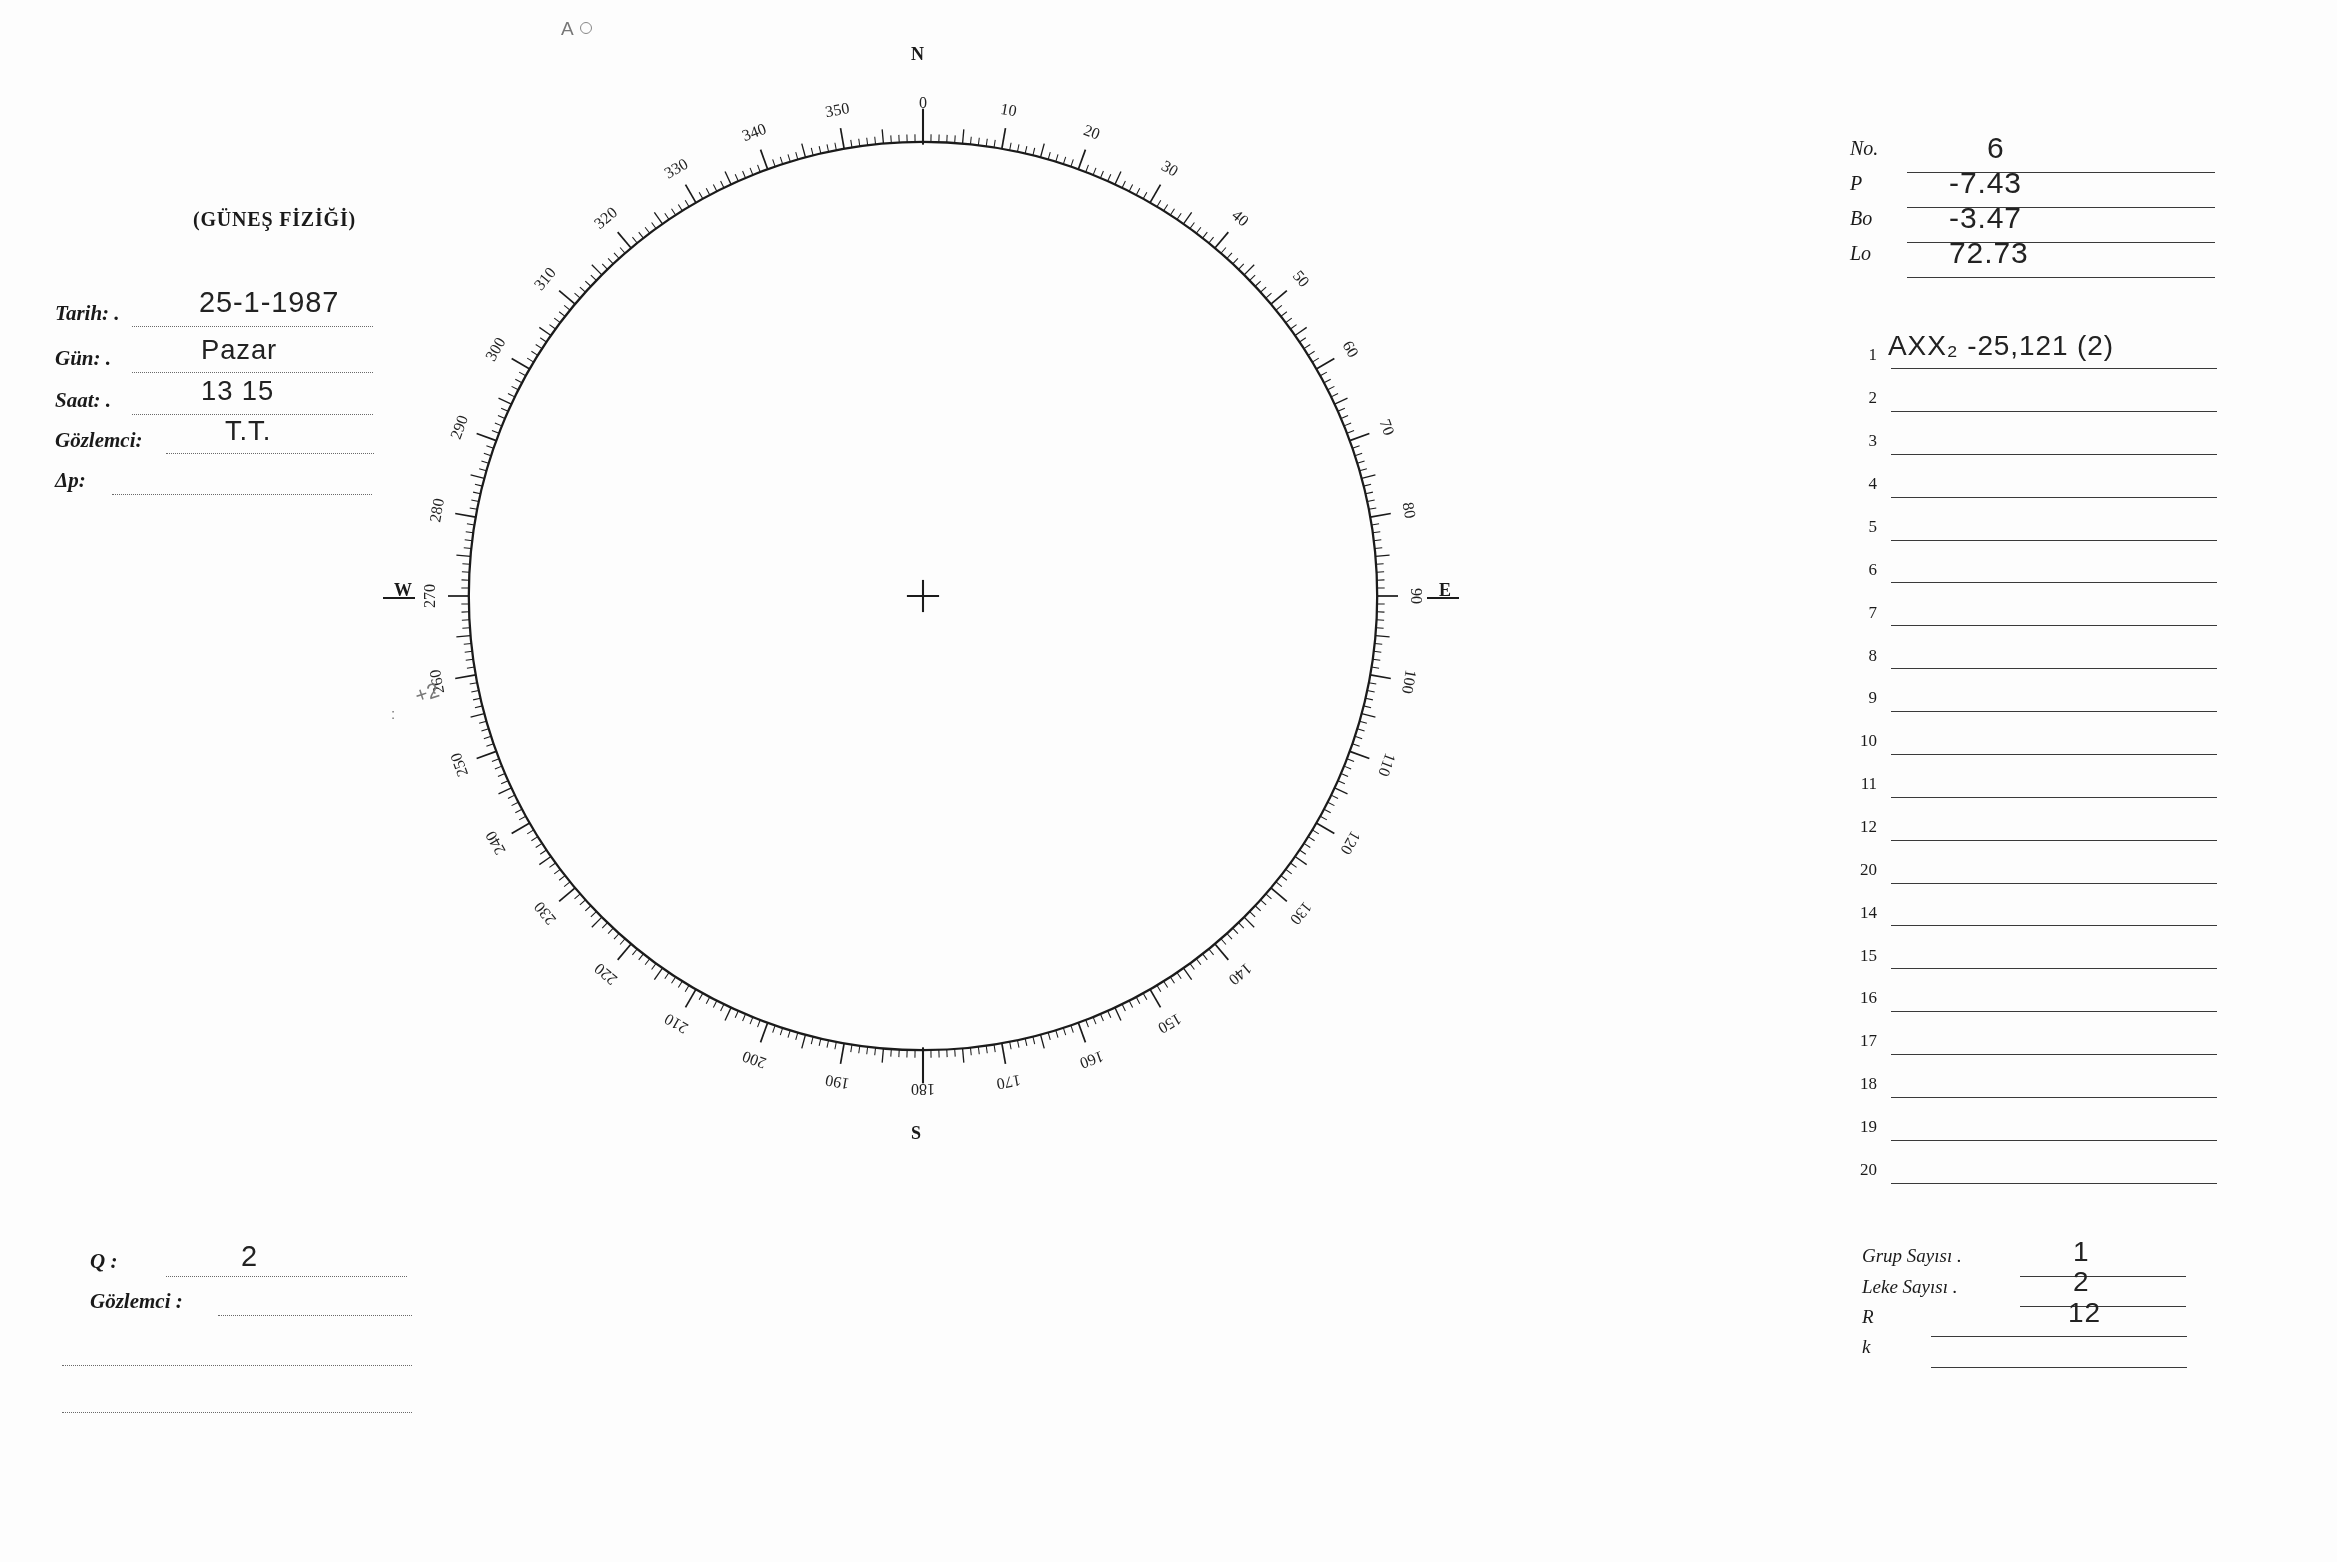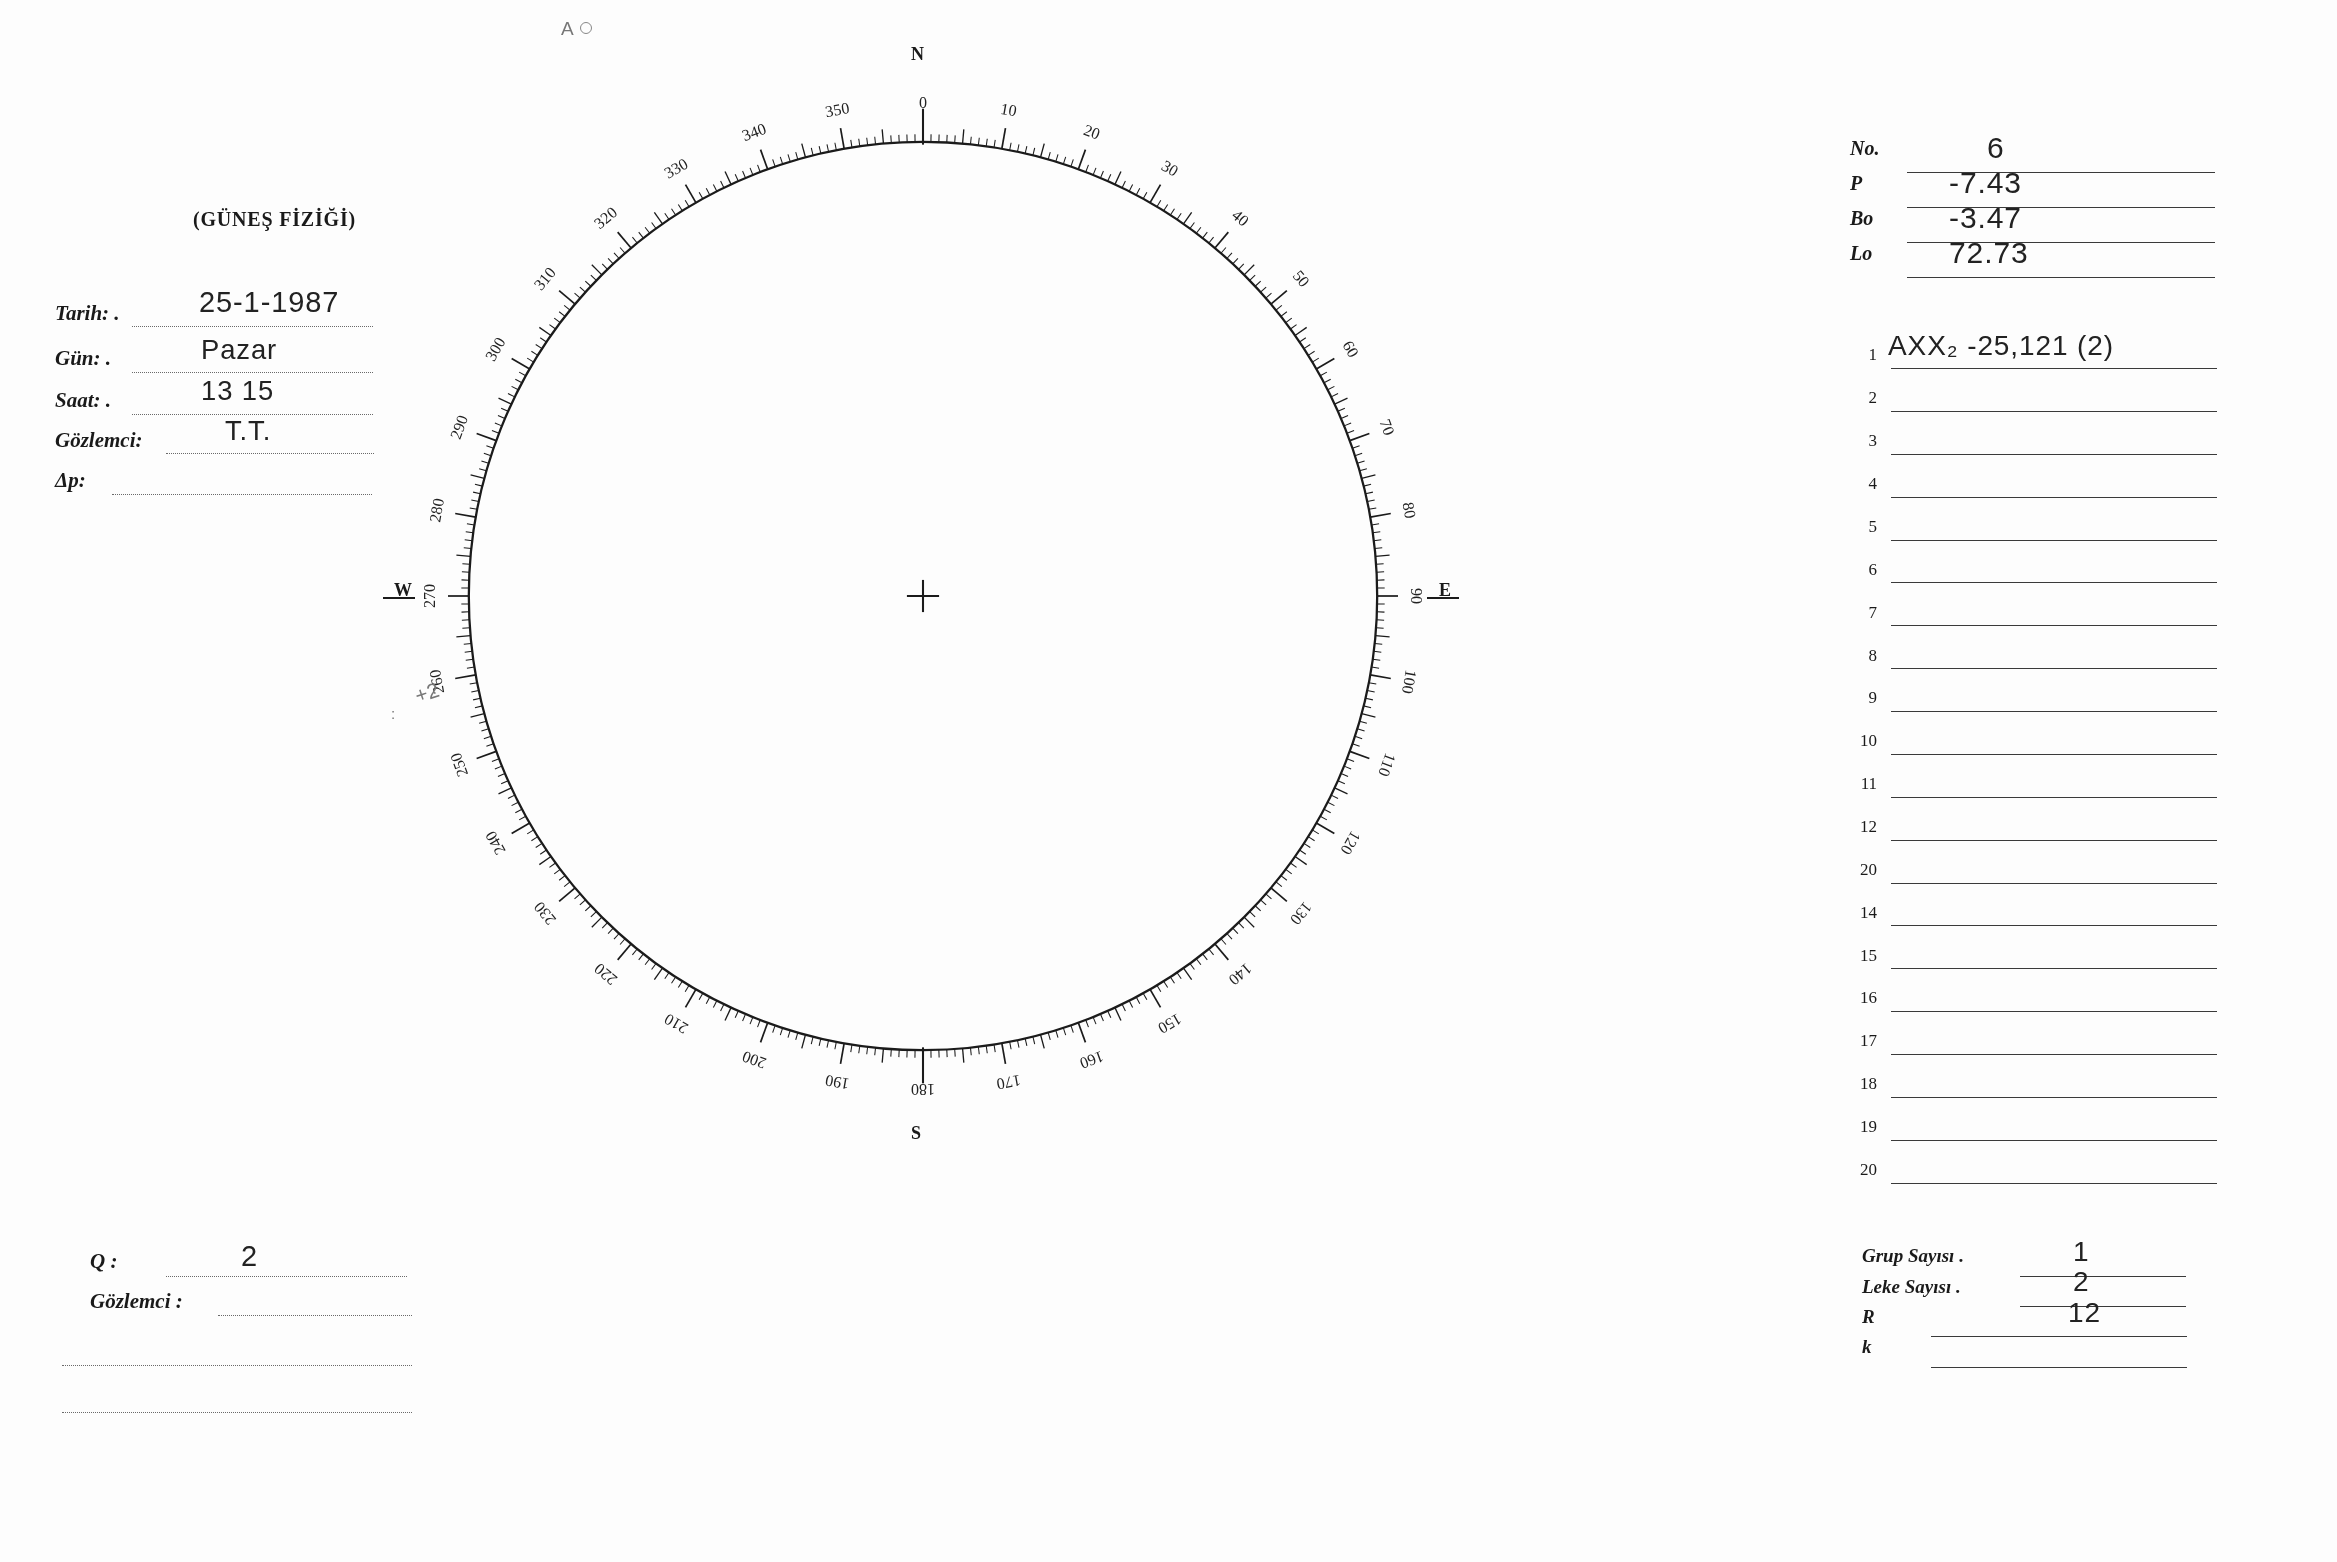--- a/index.html
+++ b/index.html
@@ -15,21 +15,21 @@
            font-weight:bold;font-size:20px;letter-spacing:0.8px;}
 
   
   .field{position:absolute;font-size:21px;font-weight:bold;font-style:italic;
          font-family:"Liberation Serif",serif;}
   .dots{position:absolute;border-bottom:1.9px dotted #6a6a6a;height:0;}
   .hand{position:absolute;font-family:"Liberation Sans",sans-serif;
         color:#222;letter-spacing:0.9px;}
 
   
-  .rlabel{position:absolute;font-size:20px;font-weight:bold;font-style:italic;
+  .rlabel{position:absolute;font-size:20px;font-weight:normal;font-style:italic;
           font-family:"Liberation Serif",serif;text-align:right;}
   .rline{position:absolute;border-bottom:1.5px solid #3a3a3a;height:0;}
   .num{position:absolute;font-size:17px;font-family:"Liberation Serif",serif;text-align:right;}
 
   
   #disc-wrap{position:absolute;left:360px;top:33px;width:1126px;height:1126px;}
   #disc{position:absolute;left:0;top:0;width:1126px;height:1126px;}
 
   .dirlabel{position:absolute;font-size:18px;font-family:"Liberation Serif",serif;font-weight:bold;}
 

